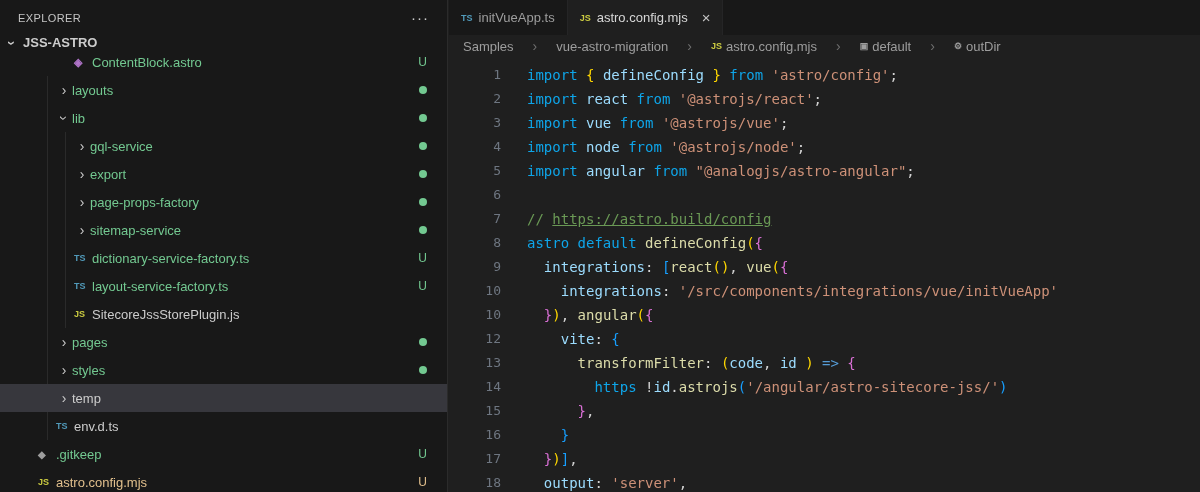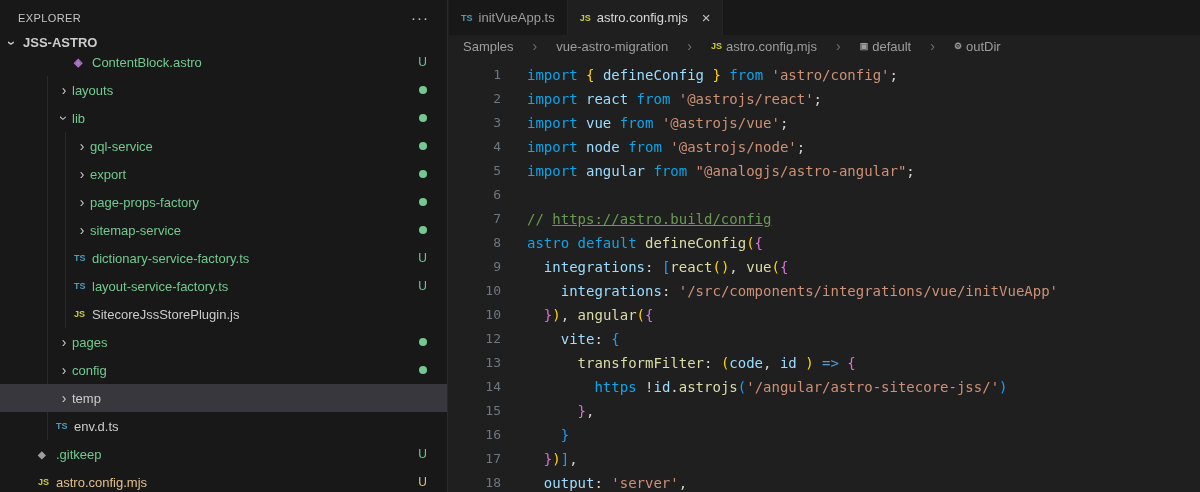--- a/index.html
+++ b/index.html
@@ -127,21 +127,21 @@
         <span class="file-icon fi-js">JS</span>
         <span class="lbl">SitecoreJssStorePlugin.js</span>
       </div>
       <div class="tree-row" style="padding-left: 56px;">
         <span class="chev">›</span>
         <span class="lbl git-u">pages</span>
         <span class="dot-badge"></span>
       </div>
       <div class="tree-row" style="padding-left: 56px;">
         <span class="chev">›</span>
-        <span class="lbl git-u">config</span>
+        <span class="lbl git-u">styles</span>
         <span class="dot-badge"></span>
       </div>
       <div class="tree-row selected" style="padding-left: 56px;">
         <span class="chev">›</span>
         <span class="lbl">temp</span>
       </div>
       <div class="tree-row" style="padding-left: 56px;">
         <span class="file-icon fi-ts">TS</span>
         <span class="lbl">env.d.ts</span>
       </div>

